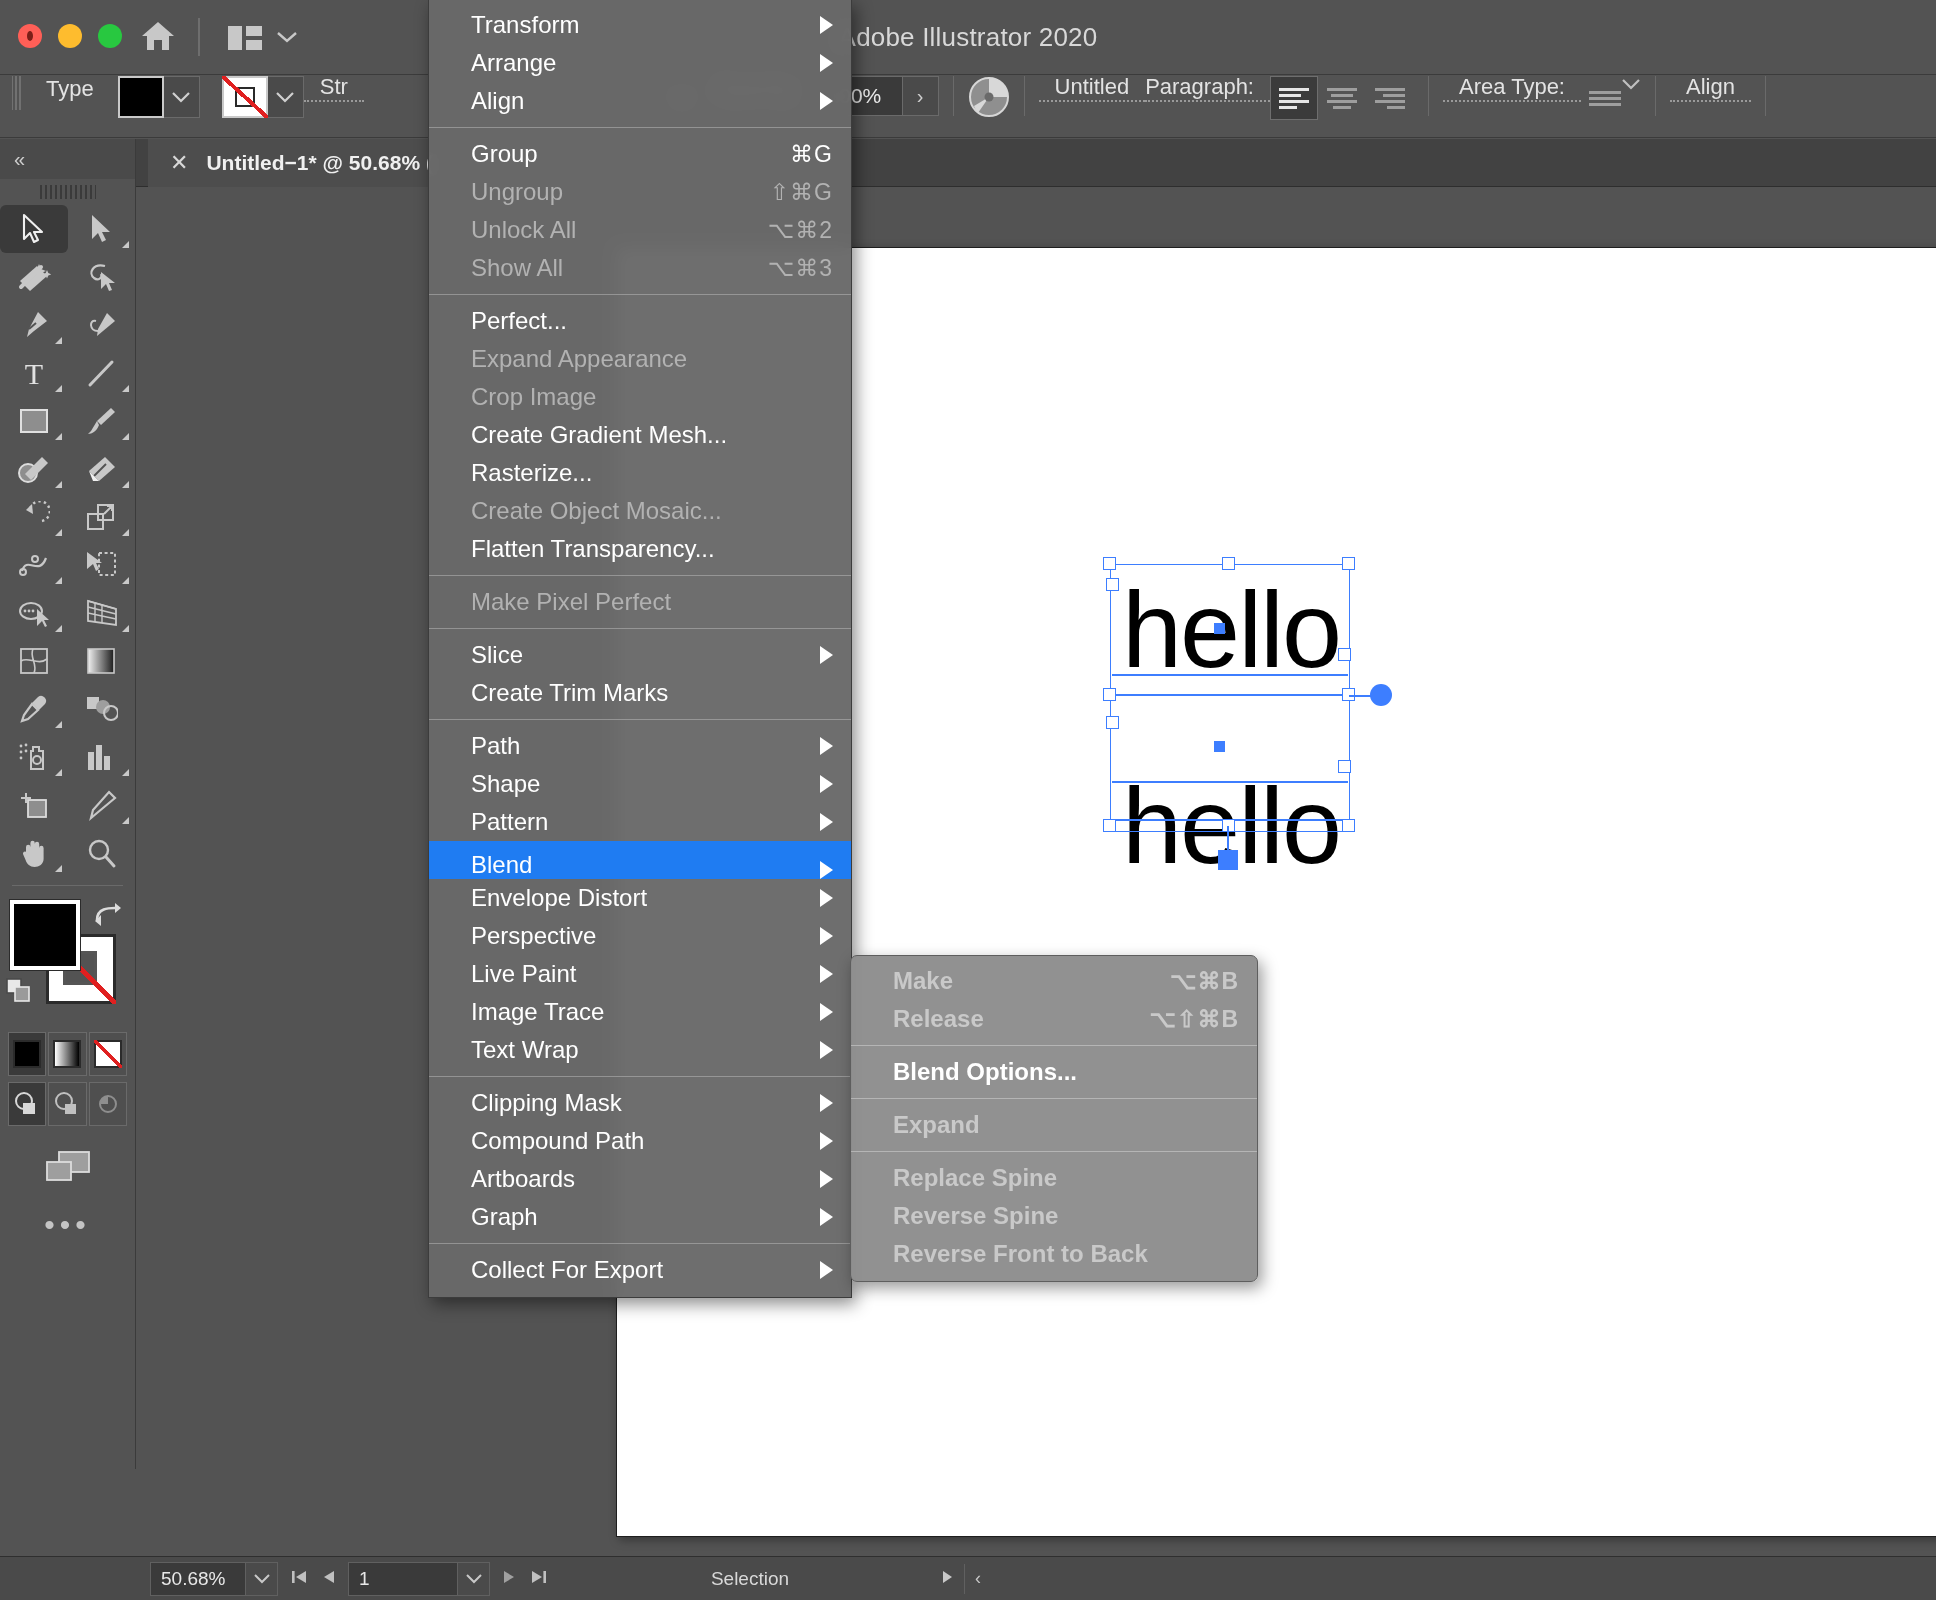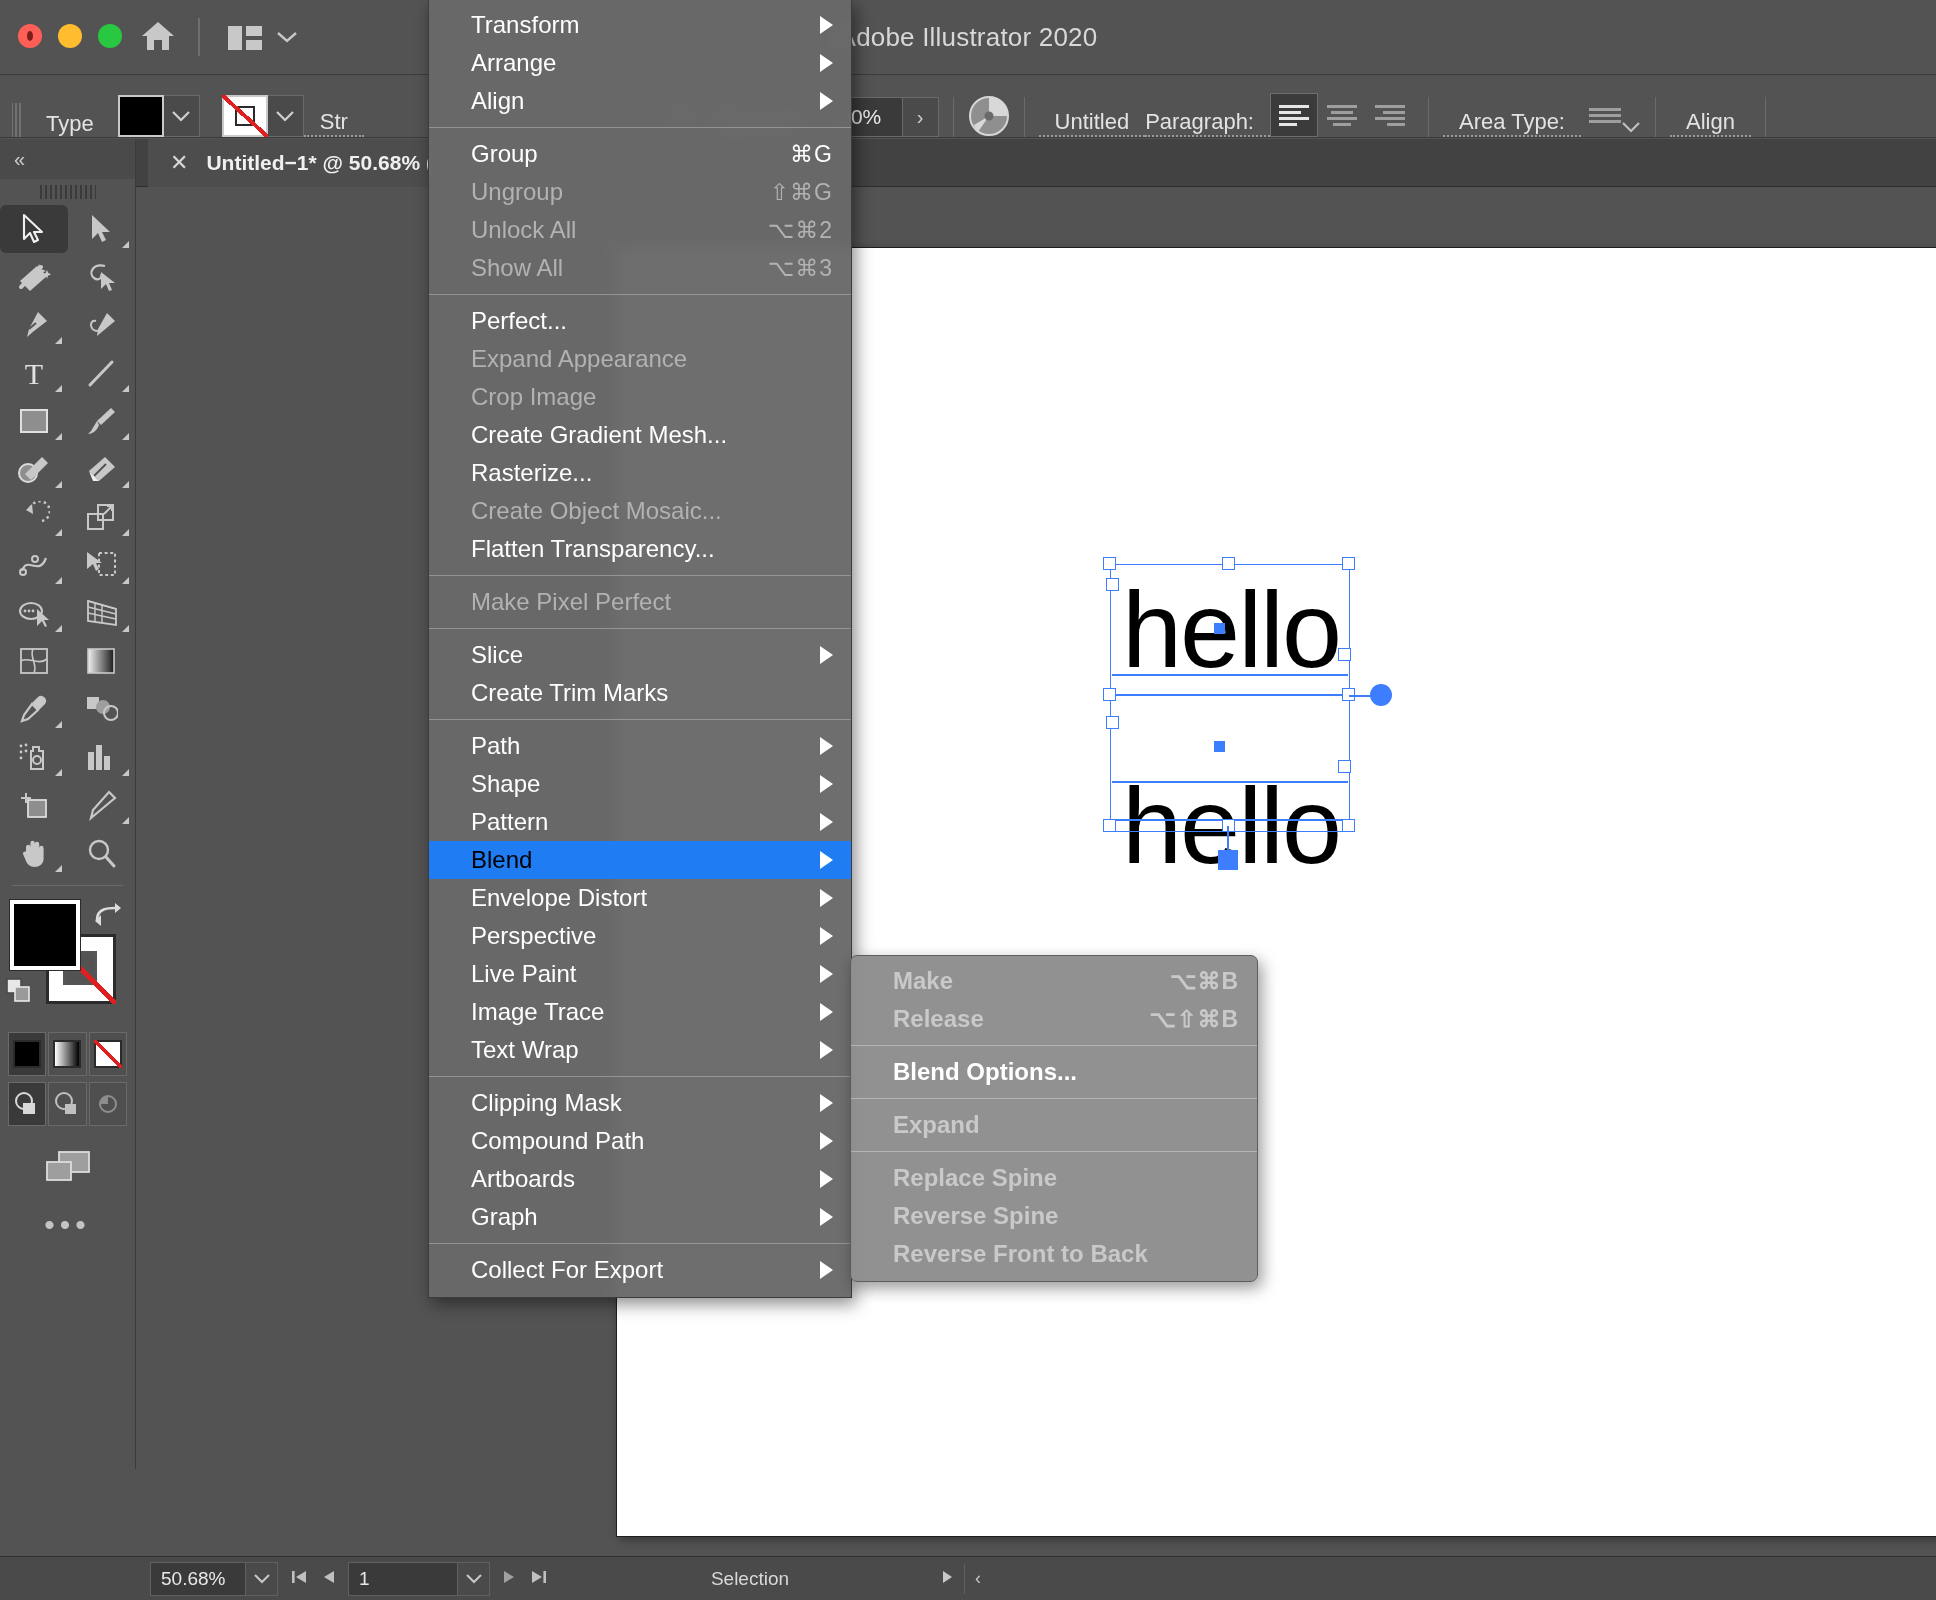--- a/index.html
+++ b/index.html
@@ -33,21 +33,21 @@
   .app-title {
     position: absolute; left: 0; top: 0; width: 1936px; height: 75px;
     display: flex; align-items: center; justify-content: center;
     color: #d8d8d8; font-size: 26px; letter-spacing: 0.2px;
   }
 
   
   .controlbar {
     position: absolute; left: 0; top: 76px; width: 1936px; height: 62px;
     background: #535353; border-bottom: 1px solid #3b3b3b;
-    display: flex; align-items: flex-end;
+    display: flex; align-items: flex-start;
   }
   .cb-grip { width: 10px; height: 34px; margin-left: 12px; margin-right: 8px;
     background: repeating-linear-gradient(to right, #8a8a8a 0 2px, transparent 2px 4px);
     background-size: 4px 100%; background-repeat: repeat-x;
     background-position: center; opacity: .55; }
   .cb-label { color: #e3e3e3; font-size: 22px; padding: 0 16px; white-space: nowrap; }
   .cb-label.dotted { border-bottom: 2px dotted #9a9a9a; padding-bottom: 2px; line-height: 1; }
   .swatch-group { display: flex; align-items: center; margin-left: 8px; }
   .swatch-box {
     width: 46px; height: 42px; border: 2px solid #c9c9c9; background: #000;
@@ -198,21 +198,21 @@
     box-shadow: 4px 6px 16px rgba(0,0,0,.45);
     padding: 6px 0 8px 0;
     backdrop-filter: blur(8px);
   }
   .mi {
     height: 38px; display: flex; align-items: center;
     padding: 0 18px 0 42px; color: #ffffff; font-size: 24px; position: relative;
     white-space: nowrap;
   }
   .mi.disabled { color: #b2b2b2; }
-  .mi.sel { background: #1f7cf2; color: #000000; }
+  .mi.sel { background: #1f7cf2; color: #ffffff; align-items: flex-end; }
   .mi .short { margin-left: auto; font-size: 23px; letter-spacing: 1px; }
   .mi .arw {
     margin-left: auto; width: 0; height: 0;
     border-top: 9px solid transparent; border-bottom: 9px solid transparent;
     border-left: 13px solid #ffffff;
   }
   .msep { height: 1px; background: rgba(190,190,190,.5); margin: 7px 0; }
 
   
   .submenu {

